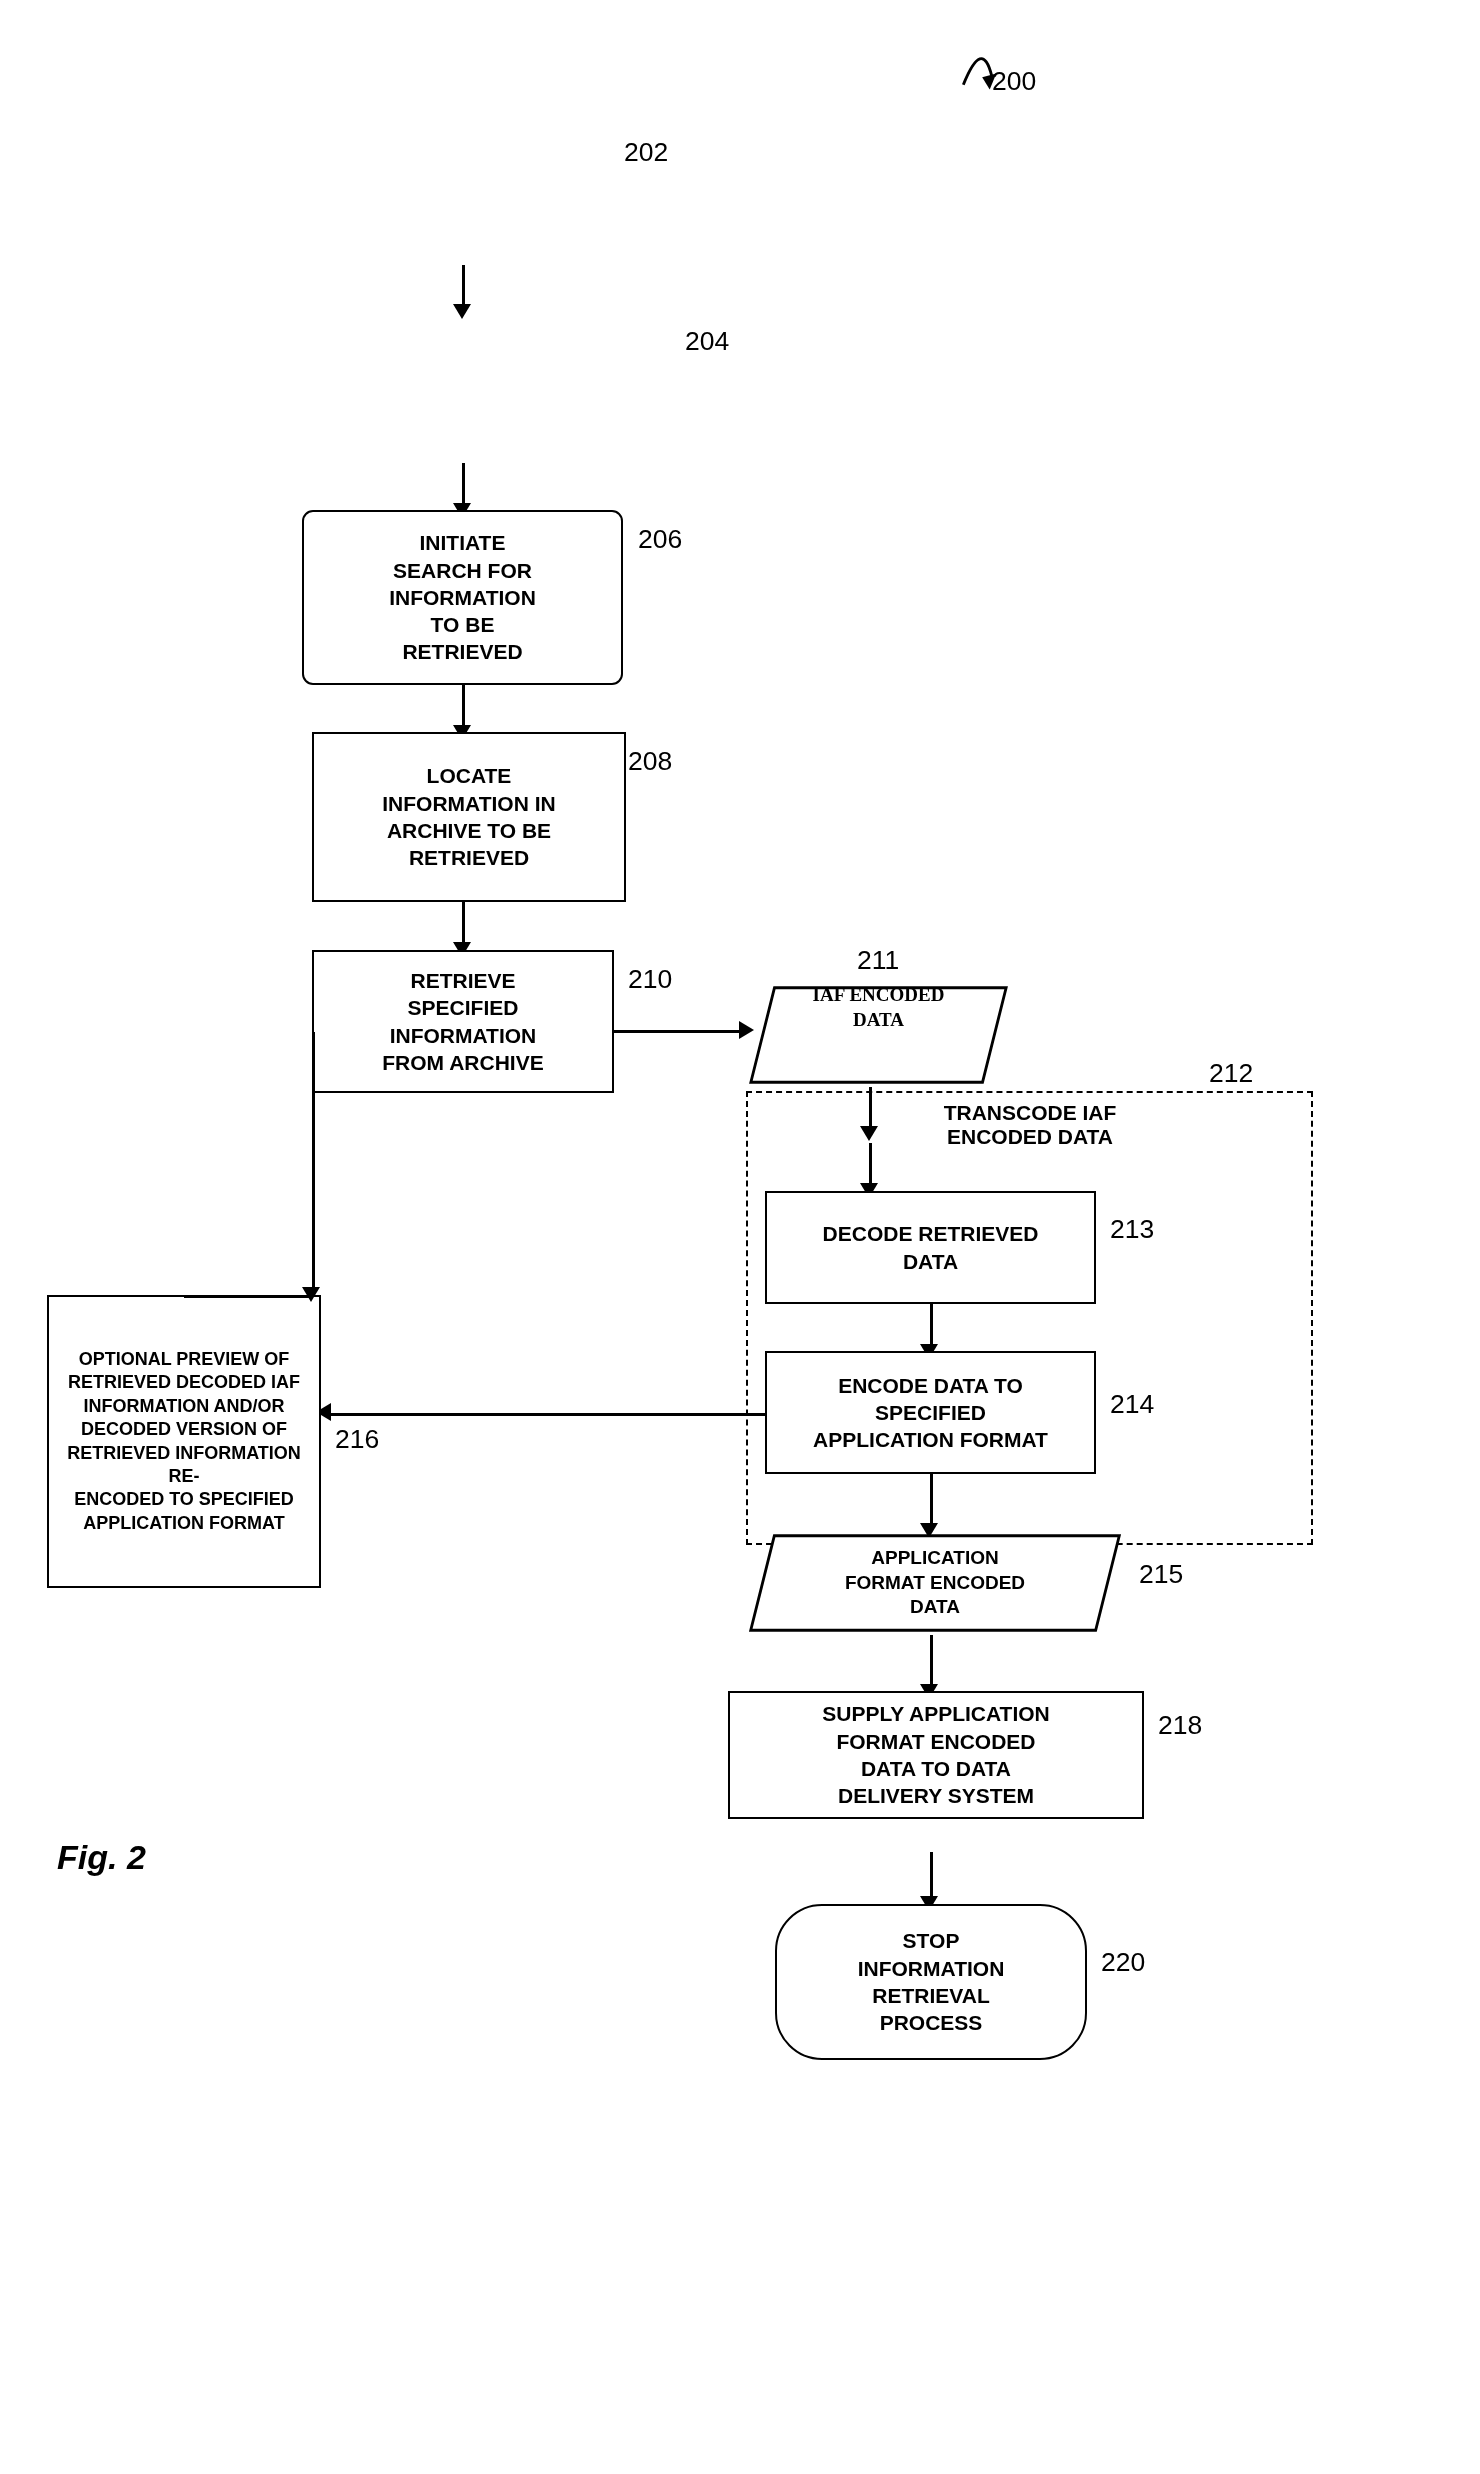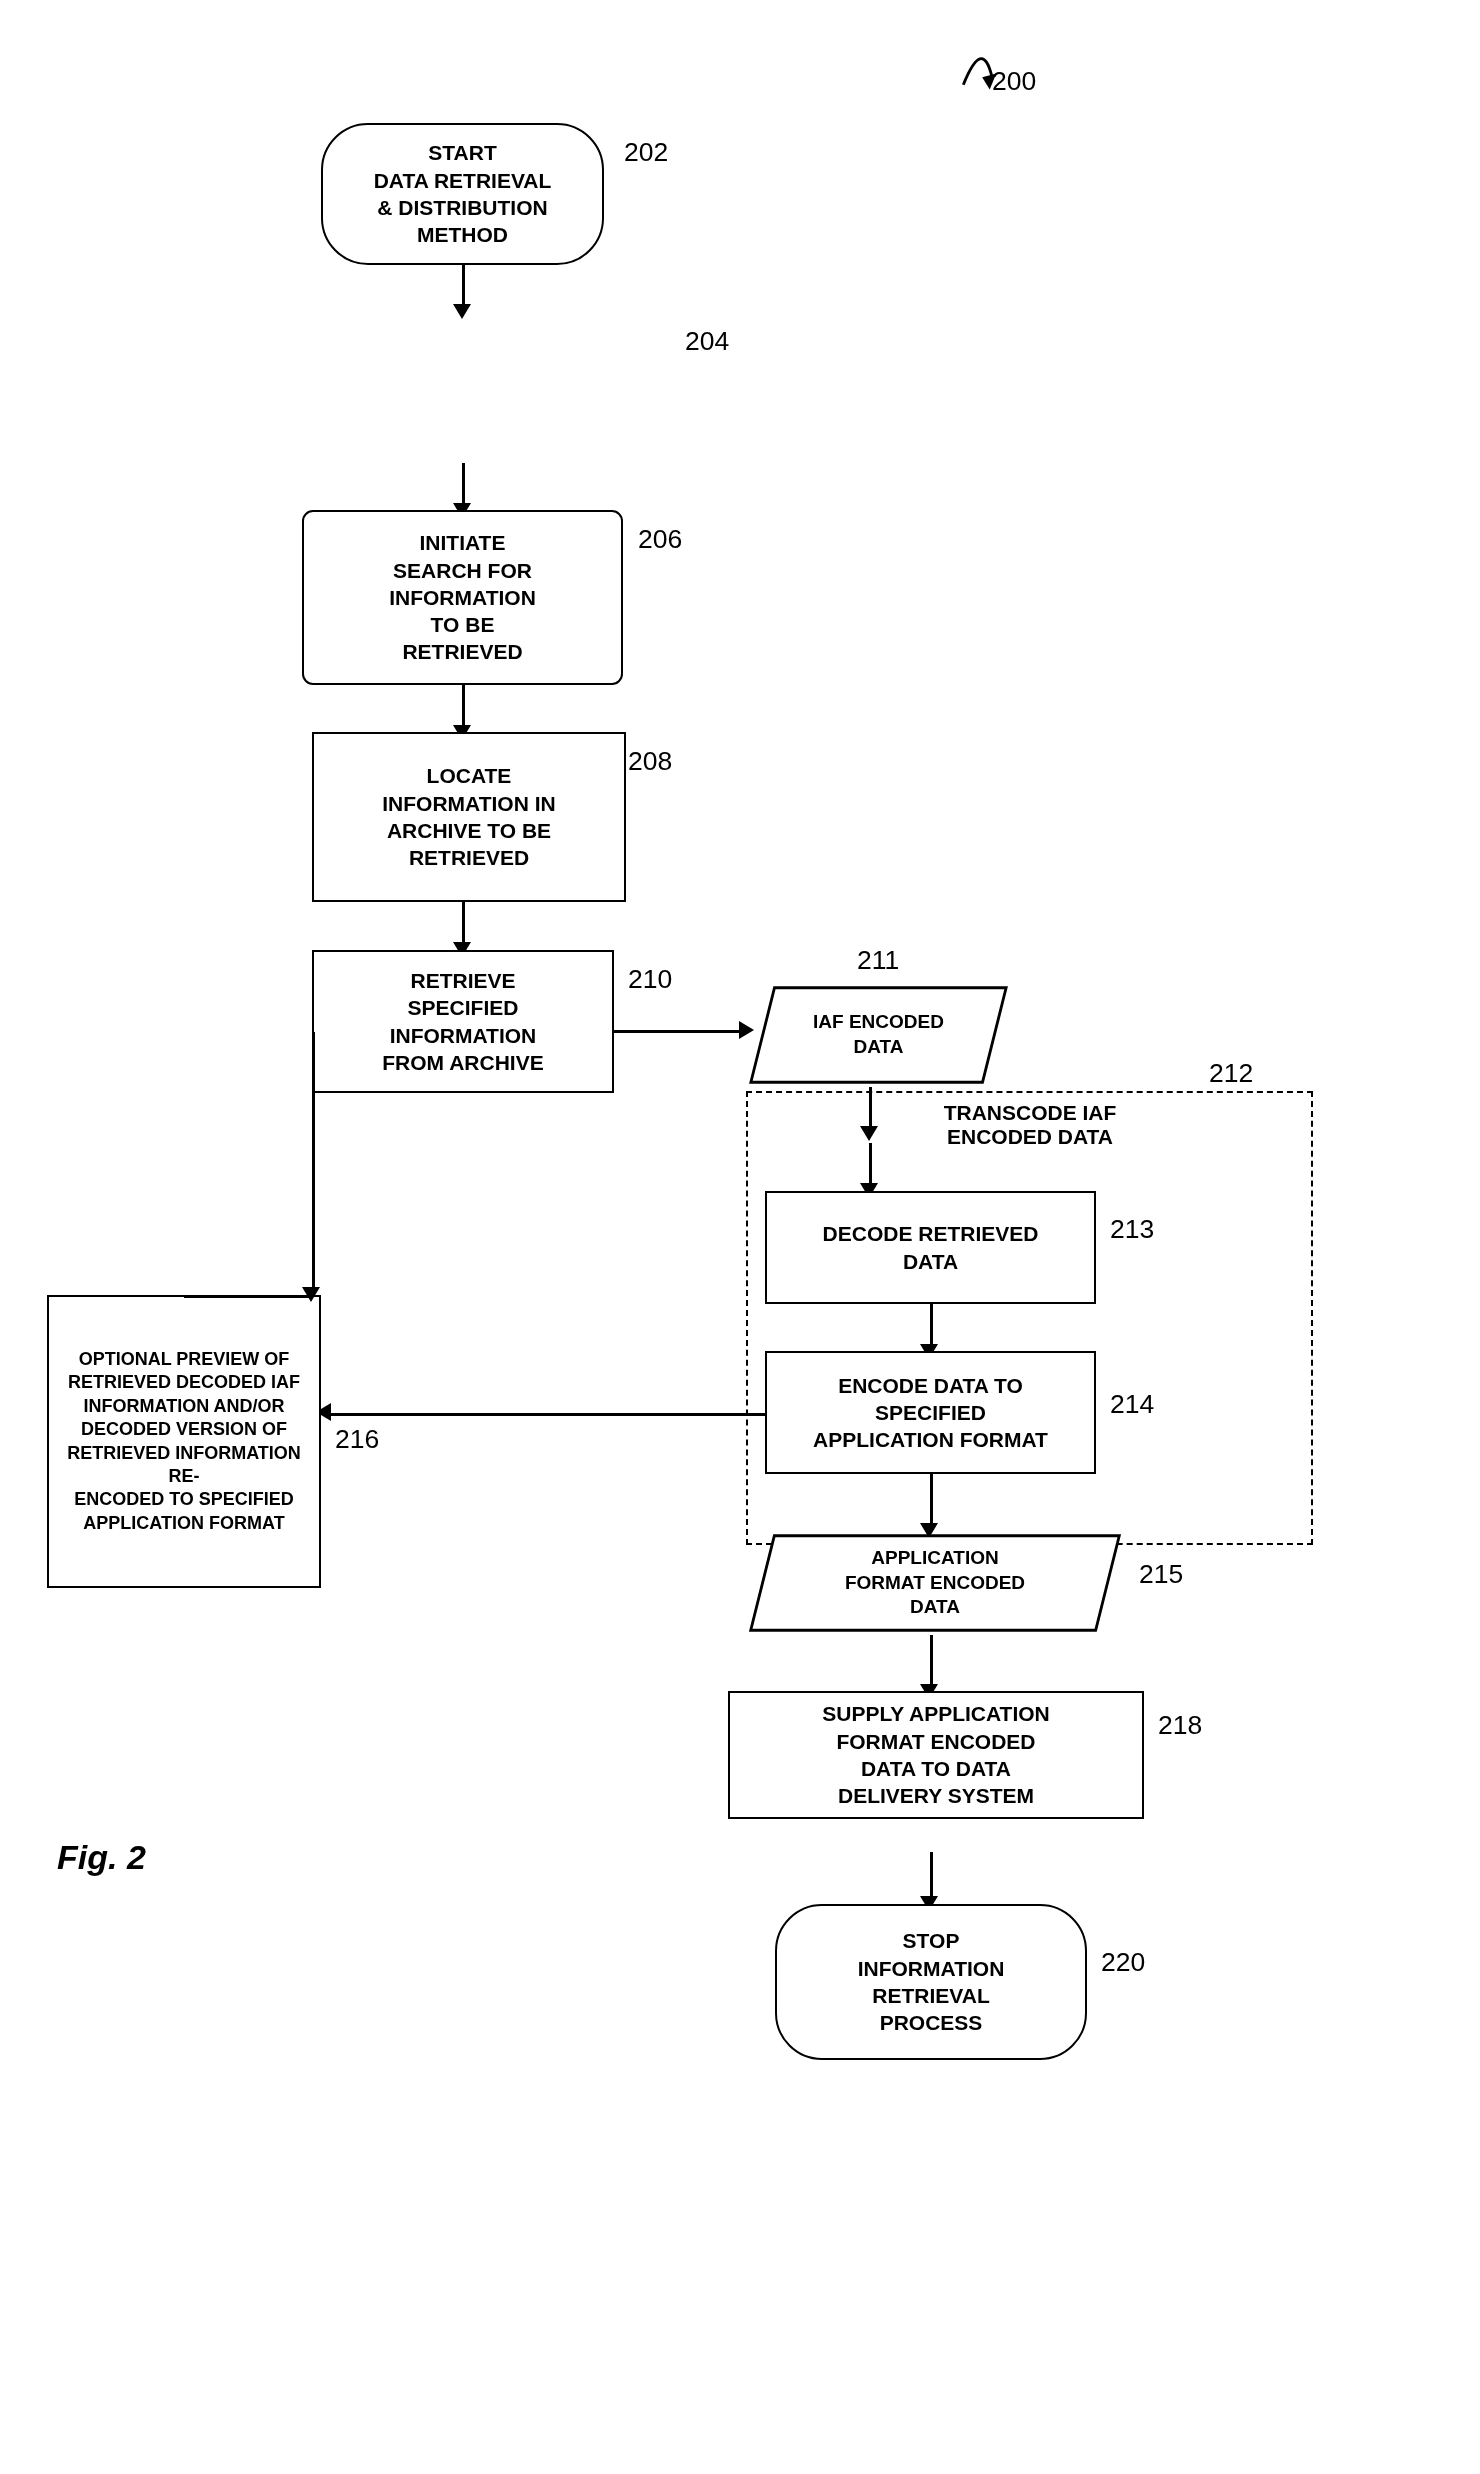--- a/index.html
+++ b/index.html
@@ -106,26 +106,20 @@
 
 <div class="diagram-container">
 
   <div class="ref-label" style="left: 992px; top: 66px;">200</div>
 
   <svg style="position:absolute;left:888px;top:28px;" width="113" height="76" viewBox="0 0 120 80">
     <path d="M 80 60 Q 100 10 110 50" stroke="#000" stroke-width="3" fill="none"></path>
     <polygon points="108,65 115,48 100,52" fill="#000"></polygon>
   </svg>
 
-  <div class="flow-box rounded" style="left:321px; top:123px; width:283px; height:142px;">
-    <span style="white-space:pre-line;">START
-DATA RETRIEVAL
-&amp; DISTRIBUTION
-METHOD</span>
-  </div>
   <div class="ref-label" style="left:624px; top:137px;">202</div>
 
   <div class="arrow vertical" style="left:462px; top:265px; height:47px;"></div>
   <div class="arrowhead-down" style="left:453px; top:304px;"></div>
 
   <div class="ref-label" style="left:685px; top:326px;">204</div>
 
   <div class="arrow vertical" style="left:462px; top:463px; height:47px;"></div>
   <div class="arrowhead-down" style="left:453px; top:503px;"></div>
 
@@ -160,21 +154,21 @@
   </div>
   <div class="ref-label" style="left:628px; top:964px;">210</div>
 
   <div class="arrow horizontal" style="left:614px; top:1030px; width:132px;"></div>
   <div class="arrowhead-right" style="left:739px; top:1021px;"></div>
 
   <div style="position:absolute; left:746px; top:983px; width:265px; height:104px;">
     <svg width="265" height="104" viewBox="0 0 280 110">
       <polygon points="30,5 275,5 250,105 5,105" fill="white" stroke="black" stroke-width="3"></polygon>
     </svg>
-    <div style="position:absolute;top:0;left:0;width:265px;height:104px;display:flex;align-items:center;justify-content:center;text-align:center;font-size:19px;font-weight:bold;line-height:1.3;">
+    <div style="position:absolute;top:0;left:0;width:265px;height:104px;display:flex;justify-content:center;text-align:center;font-size:19px;font-weight:bold;line-height:1.3;font-family:Liberation Serif, serif;">
       <span style="white-space:pre-line;">IAF ENCODED
 DATA</span>
     </div>
   </div>
   <div class="ref-label" style="left:857px; top:945px;">211</div>
 
   <div class="dashed-box" style="left:746px; top:1091px; width:567px; height:454px;"></div>
   <div class="ref-label" style="left:1209px; top:1058px;">212</div>
 
   <div class="arrow vertical" style="left:869px; top:1087px; height:47px;"></div>

